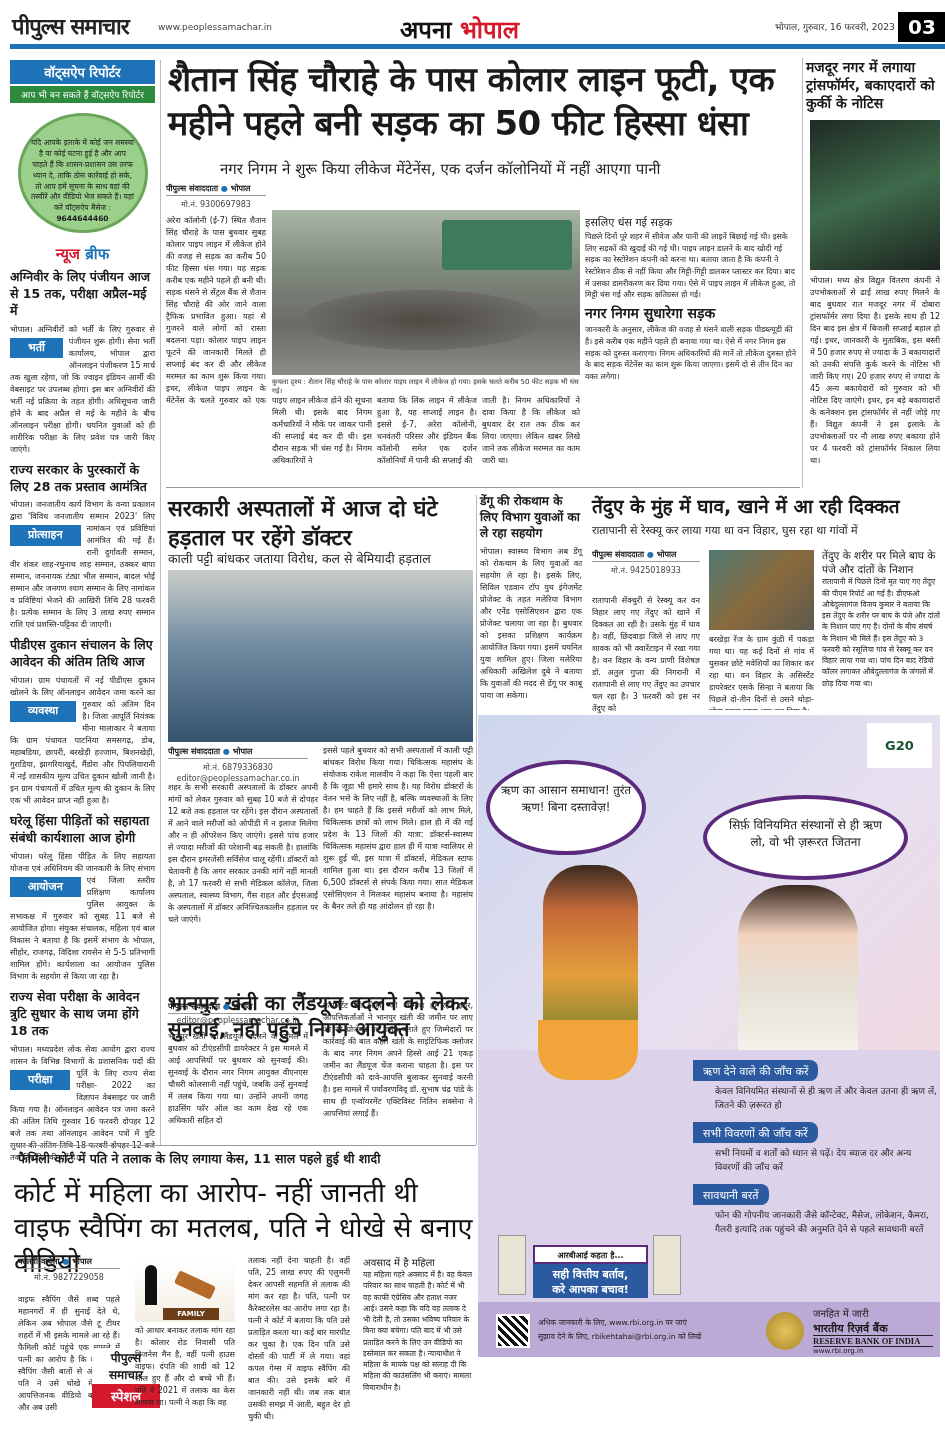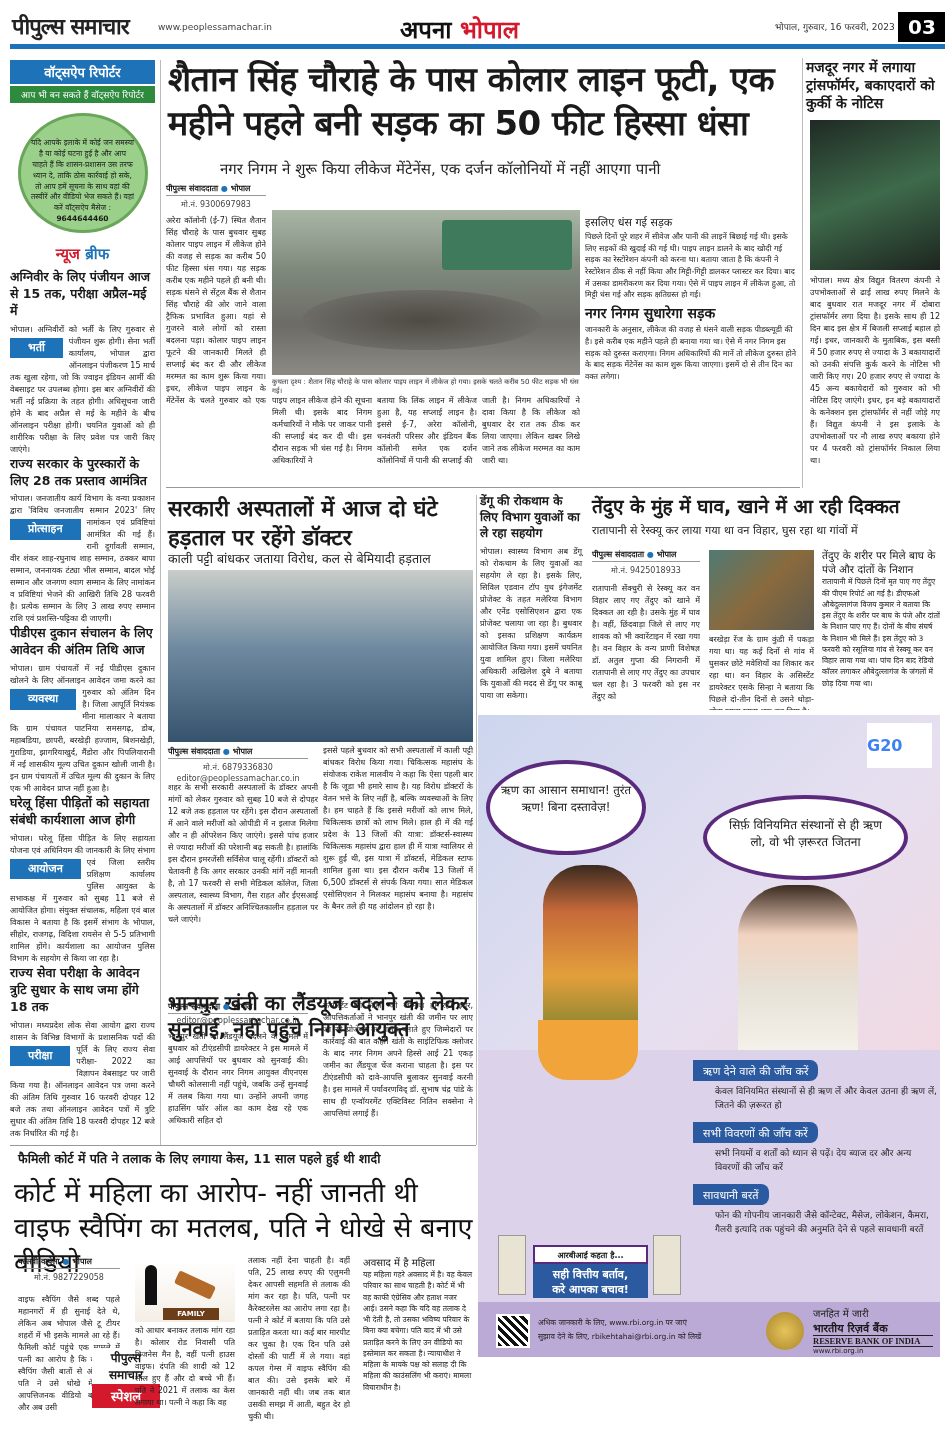--- a/index.html
+++ b/index.html
@@ -12,21 +12,21 @@
 .section-title .a{color:#111}.section-title .b{color:#d4192c}
 .dateline{left:775px;top:20px;font-size:9px;color:#333}
 .pageno{left:898px;top:12px;width:48px;height:30px;background:#000;color:#fff;font-size:20px;font-weight:bold;text-align:center;line-height:30px}
 .rule{left:10px;top:44px;width:935px;height:5px;background:#1e73b8}
 .col-left{left:10px;top:60px;width:145px}
 .wa-head{background:#1e73b8;color:#fff;font-weight:bold;font-size:13px;text-align:center;padding:3px 0}
 .wa-sub{background:#2e8b3e;color:#fff;font-size:9px;text-align:center;padding:2px 0;margin-top:2px}
 .bubble{margin:10px auto 4px;width:130px;height:120px;border-radius:50%;background:#9bd08b;border:3px solid #6aa65a;font-size:7.5px;text-align:center;padding:22px 10px;line-height:1.45}
 .nbrief{color:#d4192c;font-weight:bold;font-size:15px;text-align:center;margin:10px 0 6px}
 .nbrief span{color:#1e73b8}
-.brief h3{font-size:12.5px;line-height:1.35;font-weight:bold;margin:0 0 4px}
+.brief h3{font-size:12.5px;line-height:1.35;font-weight:bold;margin:6px 0 4px}
 .brief p{font-size:8px;line-height:1.5;text-align:justify;color:#222}
 .tag{float:left;background:#1e73b8;color:#fff;font-weight:bold;font-size:11px;padding:2px 18px;margin:2px 6px 2px 0}
 .vrule{width:1px;background:#bbb}
 .hl-main{left:168px;top:58px;width:630px;font-size:34px;font-weight:bold;line-height:1.28;letter-spacing:-0.5px}
 .sub-main{left:220px;top:158px;font-size:15px;color:#222}
 .byline{font-size:8px;font-weight:bold;border-bottom:1px solid #999;padding-bottom:2px}
 .byline .b{color:#1e73b8}
 .mob{font-size:8px;color:#444;text-align:center;margin-top:2px}
 .body{font-size:8px;line-height:1.5;text-align:justify;color:#222}
 .photo{background:#8a8f88}
@@ -133,21 +133,21 @@
 <div class="abs" style="left:480px;top:493px;width:102px">
   <div style="font-size:12px;font-weight:bold;line-height:1.35">डेंगू की रोकथाम के लिए विभाग युवाओं का ले रहा सहयोग</div>
   <div class="body" style="margin-top:4px">भोपाल। स्वास्थ्य विभाग अब डेंगू को रोकथाम के लिए युवाओं का सहयोग ले रहा है। इसके लिए, सिविल एडवान टॉप युथ इंगेजमेंट प्रोजेक्ट के तहत मलेरिया विभाग और एनेंड एसोसिएशन द्वारा एक प्रोजेक्ट चलाया जा रहा है। बुधवार को इसका प्रशिक्षण कार्यक्रम आयोजित किया गया। इसमें चयनित युवा शामिल हुए। जिला मलेरिया अधिकारी अखिलेश दुबे ने बताया कि युवाओं की मदद से डेंगू पर काबू पाया जा सकेगा।</div>
 </div>
 
 <div class="abs hl2" style="left:592px;top:494px;width:350px;font-size:19px">तेंदुए के मुंह में घाव, खाने में आ रही दिक्कत</div>
 <div class="abs sub2" style="left:592px;top:522px;font-size:11px">रातापानी से रेस्क्यू कर लाया गया था वन विहार, घुस रहा था गांवों में</div>
 <div class="abs" style="left:592px;top:548px;width:108px">
   <div class="byline"><span>पीपुल्स संवाददाता</span> <span class="b">●</span> <span>भोपाल</span></div>
   <div class="mob">मो.नं. 9425018933</div>
-  <div class="body" style="margin-top:8px;height:120px;overflow:hidden">रातापानी सेंक्चुरी से रेस्क्यू कर वन विहार लाए गए तेंदुए को खाने में दिक्कत आ रही है। उसके मुंह में घाव है। वहीं, छिंदवाड़ा जिले से लाए गए शावक को भी क्वारेंटाइन में रखा गया है। वन विहार के वन्य प्राणी विशेषज्ञ डॉ. अतुल गुप्ता की निगरानी में रातापानी से लाए गए तेंदुए का उपचार चल रहा है। 3 फरवरी को इस नर तेंदुए को</div>
+  <div class="body" style="margin-top:20px;height:120px;overflow:hidden">रातापानी सेंक्चुरी से रेस्क्यू कर वन विहार लाए गए तेंदुए को खाने में दिक्कत आ रही है। उसके मुंह में घाव है। वहीं, छिंदवाड़ा जिले से लाए गए शावक को भी क्वारेंटाइन में रखा गया है। वन विहार के वन्य प्राणी विशेषज्ञ डॉ. अतुल गुप्ता की निगरानी में रातापानी से लाए गए तेंदुए का उपचार चल रहा है। 3 फरवरी को इस नर तेंदुए को</div>
 </div>
 <div class="abs photo" style="left:709px;top:550px;width:105px;height:80px;background:linear-gradient(135deg,#4f7a74 0%,#8a6a3d 50%,#5d5a4e 100%)"></div>
 <div class="abs body" style="left:709px;top:634px;width:105px;height:76px;overflow:hidden">बरखेड़ा रेंज के ग्राम कुंडी में पकड़ा गया था। यह कई दिनों से गांव में घुसकर छोटे मवेशियों का शिकार कर रहा था। वन विहार के असिस्टेंट डायरेक्टर एसके सिन्हा ने बताया कि पिछले दो-तीन दिनों से उसने थोड़ा-थोड़ा खाना खाना शुरू कर दिया है।</div>
 <div class="abs" style="left:822px;top:548px;width:118px">
   <div style="font-size:10.5px;line-height:1.35">तेंदुए के शरीर पर मिले बाघ के पंजे और दांतों के निशान</div>
   <div class="body" style="text-align:left;font-size:7.5px">रातापानी में पिछले दिनों मृत पाए गए तेंदुए की पीएम रिपोर्ट आ गई है। डीएफओ औबेदुल्लागंज विजय कुमार ने बताया कि इस तेंदुए के शरीर पर बाघ के पंजे और दांतों के निशान पाए गए हैं। दोनों के बीच संघर्ष के निशान भी मिले हैं। इस तेंदुए को 3 फरवरी को रसूलिया गांव से रेस्क्यू कर वन विहार लाया गया था। पांच दिन बाद रेडियो कॉलर लगाकर औबेदुल्लागंज के जंगलों में छोड़ दिया गया था।</div>
 </div>
 
 <div class="abs hl2" style="left:168px;top:990px;width:305px;font-size:20px">भानपुर खंती का लैंडयूज बदलने को लेकर सुनवाई, नहीं पहुंचे निगम आयुक्त</div>
 <div class="abs" style="left:168px;top:1000px;width:140px">
@@ -175,21 +175,21 @@
   <div class="sp-tag">स्पेशल</div>
 </div>
 <div class="abs body" style="left:135px;top:1325px;width:100px;height:110px;overflow:hidden">को आधार बनाकर तलाक मांग रहा है। कोलार रोड निवासी पति बिजनेस मैन है, वहीं पत्नी हाउस वाइफ। दंपति की शादी को 12 साल हुए हैं और दो बच्चे भी हैं। पति ने 2021 में तलाक का केस लगाया था। पत्नी ने कहा कि वह</div>
 <div class="abs body" style="left:248px;top:1255px;width:102px;height:180px;overflow:hidden">तलाक नहीं देना चाहती है। वहीं पति, 25 लाख रुपए की एलुमनी देकर आपसी सहमति से तलाक की मांग कर रहा है। पति, पत्नी पर कैरेक्टरलेस का आरोप लगा रहा है। पत्नी ने कोर्ट में बताया कि पति उसे प्रताड़ित करता था। कई बार मारपीट कर चुका है। एक दिन पति उसे दोस्तों की पार्टी में ले गया। वहां कपल गेम्स में वाइफ स्वैपिंग की बात की। उसे इसके बारे में जानकारी नहीं थी। जब तक बात उसकी समझ में आती, बहुत देर हो चुकी थी।</div>
 <div class="abs" style="left:363px;top:1255px;width:110px">
   <div style="font-size:10px">अवसाद में है महिला</div>
   <div class="body" style="text-align:left;font-size:7.5px">यह महिला गहरे अवसाद में है। वह केवल परिवार का साथ चाहती है। कोर्ट में भी वह काफी एंग्रेसिव और हताश नजर आई। उसने कहा कि यदि वह तलाक दे भी देती है, तो उसका भविष्य परिवार के बिना क्या बचेगा। पति बाद में भी उसे प्रताड़ित करने के लिए उन वीडियो का इस्तेमाल कर सकता है। न्यायाधीश ने महिला के मायके पक्ष को सलाह दी कि महिला की काउंसलिंग भी कराएं। मामला विचाराधीन है।</div>
 </div>
 
 <div class="abs ad">
-  <div style="position:absolute;right:8px;top:8px;width:65px;height:45px;background:#fff;text-align:left;font-size:16px;font-weight:bold;color:#3b82f6;line-height:45px">G20</div>
+  <div style="position:absolute;right:8px;top:8px;width:65px;height:45px;background:#fff;text-align:center;font-size:13px;font-weight:bold;color:#14532d;line-height:45px">G20</div>
   <div class="speech" style="left:8px;top:45px;width:160px;height:95px;padding-top:18px;font-size:11.5px">ऋण का आसान समाधान! तुरंत ऋण! बिना दस्तावेज़!</div>
   <div class="speech" style="left:225px;top:80px;width:205px;height:85px;padding:18px 22px 0;font-size:12px">सिर्फ़ विनियमित संस्थानों से ही ऋण लो, वो भी ज़रूरत जितना</div>
   <div style="position:absolute;left:65px;top:150px;width:95px;height:185px;background:linear-gradient(180deg,#3a2a20 0%,#c66a3a 25%,#e39f3b 60%,#6b7b2d 100%);border-radius:40px 40px 0 0"></div>
   <div style="position:absolute;left:260px;top:170px;width:120px;height:165px;background:linear-gradient(180deg,#3a2a20 0%,#f2d3c0 30%,#e6e0d5 60%,#f4f1ea 100%);border-radius:50px 50px 0 0"></div>
 </div>
 <div class="abs ad2">
   <div style="position:absolute;left:60px;top:-30px;width:100px;height:60px;background:#f0a43a;border-radius:0 0 30px 30px"></div>
   <div style="position:absolute;left:20px;top:185px;width:28px;height:60px;background:#e9e3d4;border:1px solid #999"></div>
   <div style="position:absolute;left:175px;top:185px;width:28px;height:60px;background:#e9e3d4;border:1px solid #999"></div>
   <div style="position:absolute;left:55px;top:195px;width:115px;text-align:center">

